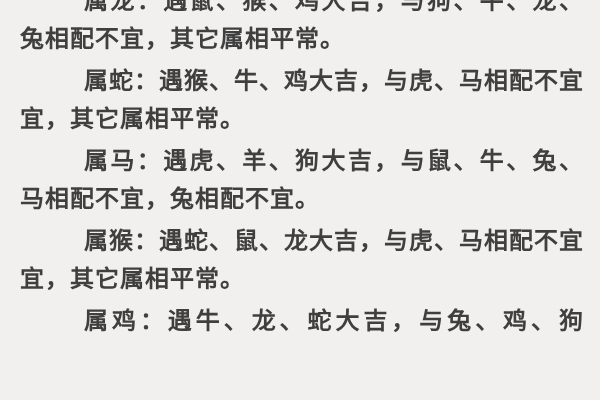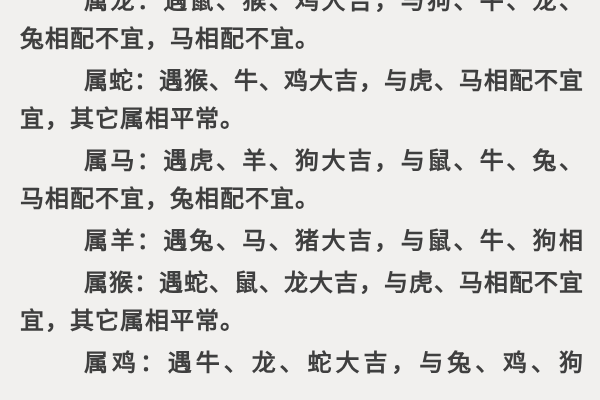--- a/index.html
+++ b/index.html
@@ -42,35 +42,34 @@
     letter-spacing: 1px;
   }
 </style>
 </head>
 <body style="background: rgb(241, 240, 238);">
 
 <div class="doc" style="color: rgb(63, 63, 63);">
 
   <p class="para">
     <span class="line first">属龙：遇鼠、猴、鸡大吉，与狗、牛、龙、</span>
-    <span class="line final">兔相配不宜，马相配不宜。</span>
+    <span class="line final">兔相配不宜，其它属相平常。</span>
   </p>
 
   <p class="para">
     <span class="line first">属蛇：遇猴、牛、鸡大吉，与虎、马相配不宜</span>
     <span class="line final">宜，其它属相平常。</span>
   </p>
 
   <p class="para">
     <span class="line first">属马：遇虎、羊、狗大吉，与鼠、牛、兔、</span>
     <span class="line final">马相配不宜，兔相配不宜。</span>
   </p>
 
   <p class="para">
-    <span class="line first">属羊：遇兔、马、猪大吉，与鼠、牛、狗相</span>
   </p>
 
   <p class="para">
     <span class="line first">属猴：遇蛇、鼠、龙大吉，与虎、马相配不宜</span>
     <span class="line final">宜，其它属相平常。</span>
   </p>
 
   <p class="para">
     <span class="line first">属鸡：遇牛、龙、蛇大吉，与兔、鸡、狗</span>
   </p>

